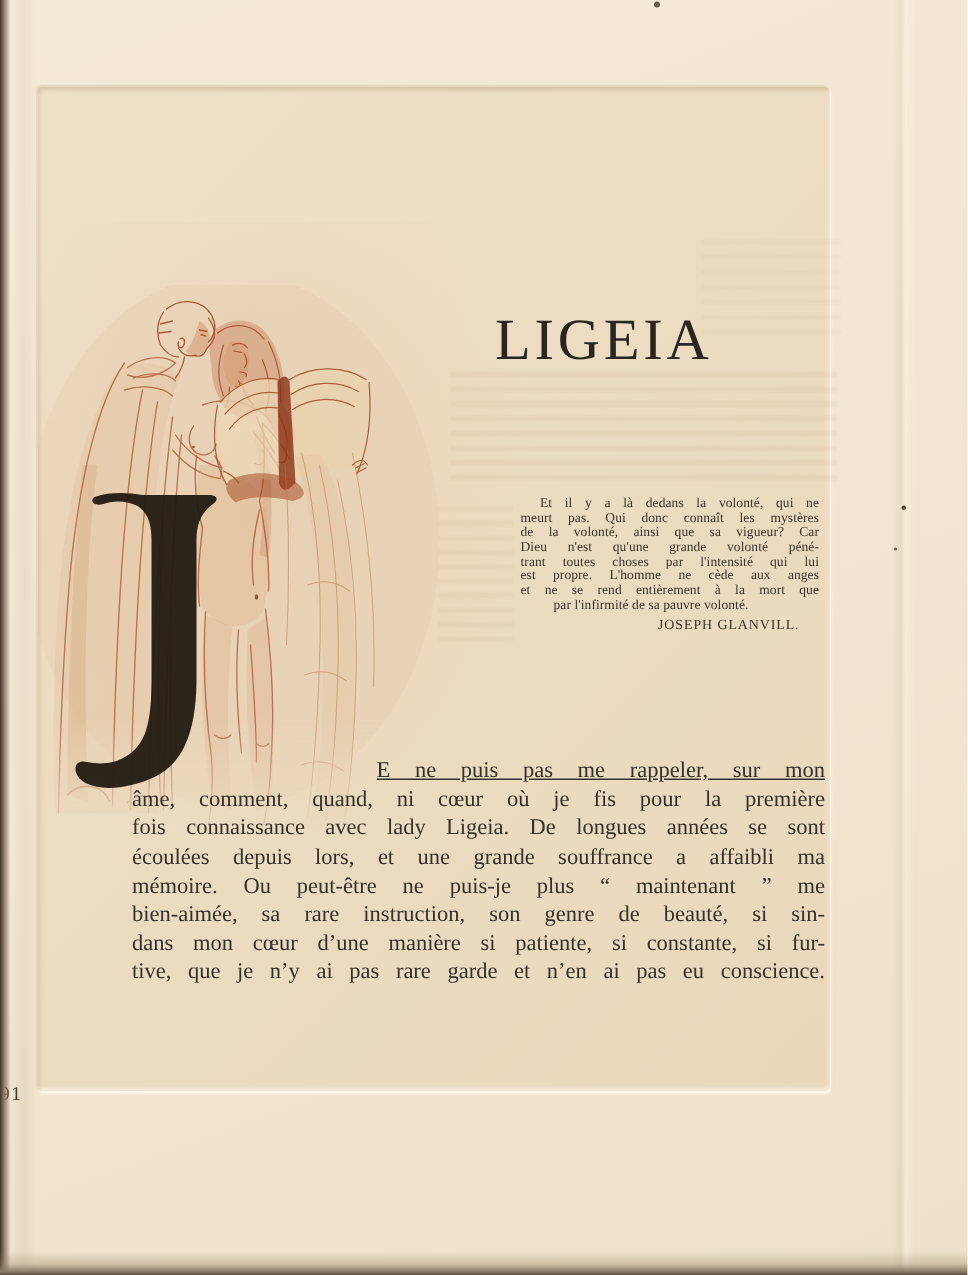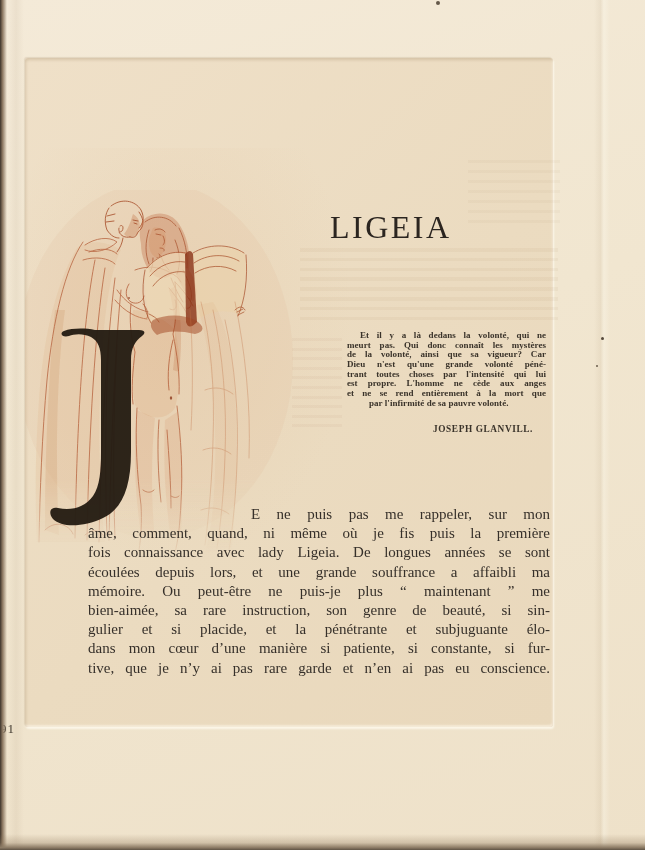--- a/index.html
+++ b/index.html
@@ -34,34 +34,34 @@
   .ghost.g3{left:468px;top:160px;width:92px;height:68px;
     background:repeating-linear-gradient(180deg,rgba(150,108,70,.045) 0 3px,rgba(150,108,70,0) 3px 10px);}
   .speck{position:absolute;border-radius:50%;}
   .s1{left:436px;top:1px;width:4px;height:4px;background:#4a3e30;opacity:.85;}
   .s2{left:601px;top:337px;width:3px;height:3px;background:#55493c;}
   .s3{left:596px;top:365px;width:2px;height:2px;background:#6a5c4c;}
 
   .illustration{position:absolute;left:25px;top:190px;width:280px;height:370px;}
 
   .title{position:absolute;left:330px;top:211px;width:220px;
-    font-size:32px;line-height:32px;letter-spacing:2.5px;color:#2b2520;}
+    font-size:39px;line-height:32px;letter-spacing:2.5px;color:#2b2520;}
 
   .epigraph{position:absolute;left:347px;top:331px;width:199px;
-    font-size:9px;line-height:9.7px;font-weight:bold;color:#3a332a;letter-spacing:.05px;}
+    font-size:9px;line-height:9.7px;font-weight:normal;color:#3a332a;letter-spacing:.05px;}
   .epigraph .eline{text-align:justify;text-align-last:justify;height:9.7px;overflow:hidden;}
   .epigraph .eline.first{text-indent:13px;}
   .epigraph .eline.last{text-align-last:left;padding-left:22px;}
-  .epigraph .attribution{margin-top:16px;text-align:right;padding-right:13px;
+  .epigraph .attribution{margin-top:4px;text-align:right;padding-right:13px;
     letter-spacing:.6px;font-size:9.3px;}
 
   .bodytext{position:absolute;left:88px;top:505px;width:462px;
     font-size:15px;line-height:19.2px;color:#36302a;}
   .bodytext .bline{text-align:justify;text-align-last:justify;height:19.2px;overflow:hidden;}
-  .bodytext .bline.first{margin-left:163px;width:299px;}
+  .bodytext .bline.first{margin-left:163px;width:299px;text-decoration:underline;}
 
   .pagenum{position:absolute;left:0;right:0;top:721px;text-align:left;
     font-size:13px;letter-spacing:1px;color:#453d33;}
 </style>
 </head>
 <body>
 
 <div class="plate"></div>
 <div class="ghost g1"></div>
 <div class="ghost g2"></div>
@@ -209,26 +209,25 @@
   <div class="eline">Dieu n'est qu'une grande volonté péné-</div>
   <div class="eline">trant toutes choses par l'intensité qui lui</div>
   <div class="eline">est propre. L'homme ne cède aux anges</div>
   <div class="eline">et ne se rend entièrement à la mort que</div>
   <div class="eline last">par l'infirmité de sa pauvre volonté.</div>
   <div class="attribution">JOSEPH GLANVILL.</div>
 </div>
 
 <div class="bodytext">
   <div class="bline first">E ne puis pas me rappeler, sur mon</div>
-  <div class="bline">âme, comment, quand, ni même où je fis puis la première</div>
+  <div class="bline">âme, comment, quand, ni cœur où je fis pour la première</div>
   <div class="bline">fois connaissance avec lady Ligeia. De longues années se sont</div>
   <div class="bline">écoulées depuis lors, et une grande souffrance a affaibli ma</div>
   <div class="bline">mémoire. Ou peut-être ne puis-je plus “ maintenant ” me</div>
   <div class="bline">bien-aimée, sa rare instruction, son genre de beauté, si sin-</div>
-  <div class="bline">gulier et si placide, et la pénétrante et subjuguante élo-</div>
   <div class="bline">dans mon cœur d’une manière si patiente, si constante, si fur-</div>
   <div class="bline">tive, que je n’y ai pas rare garde et n’en ai pas eu conscience.</div>
 </div>
 
 <div class="pagenum">91</div>
 
 <div class="speck s1"></div>
 <div class="speck s2"></div>
 <div class="speck s3"></div>
 <div class="edge-left"></div>

